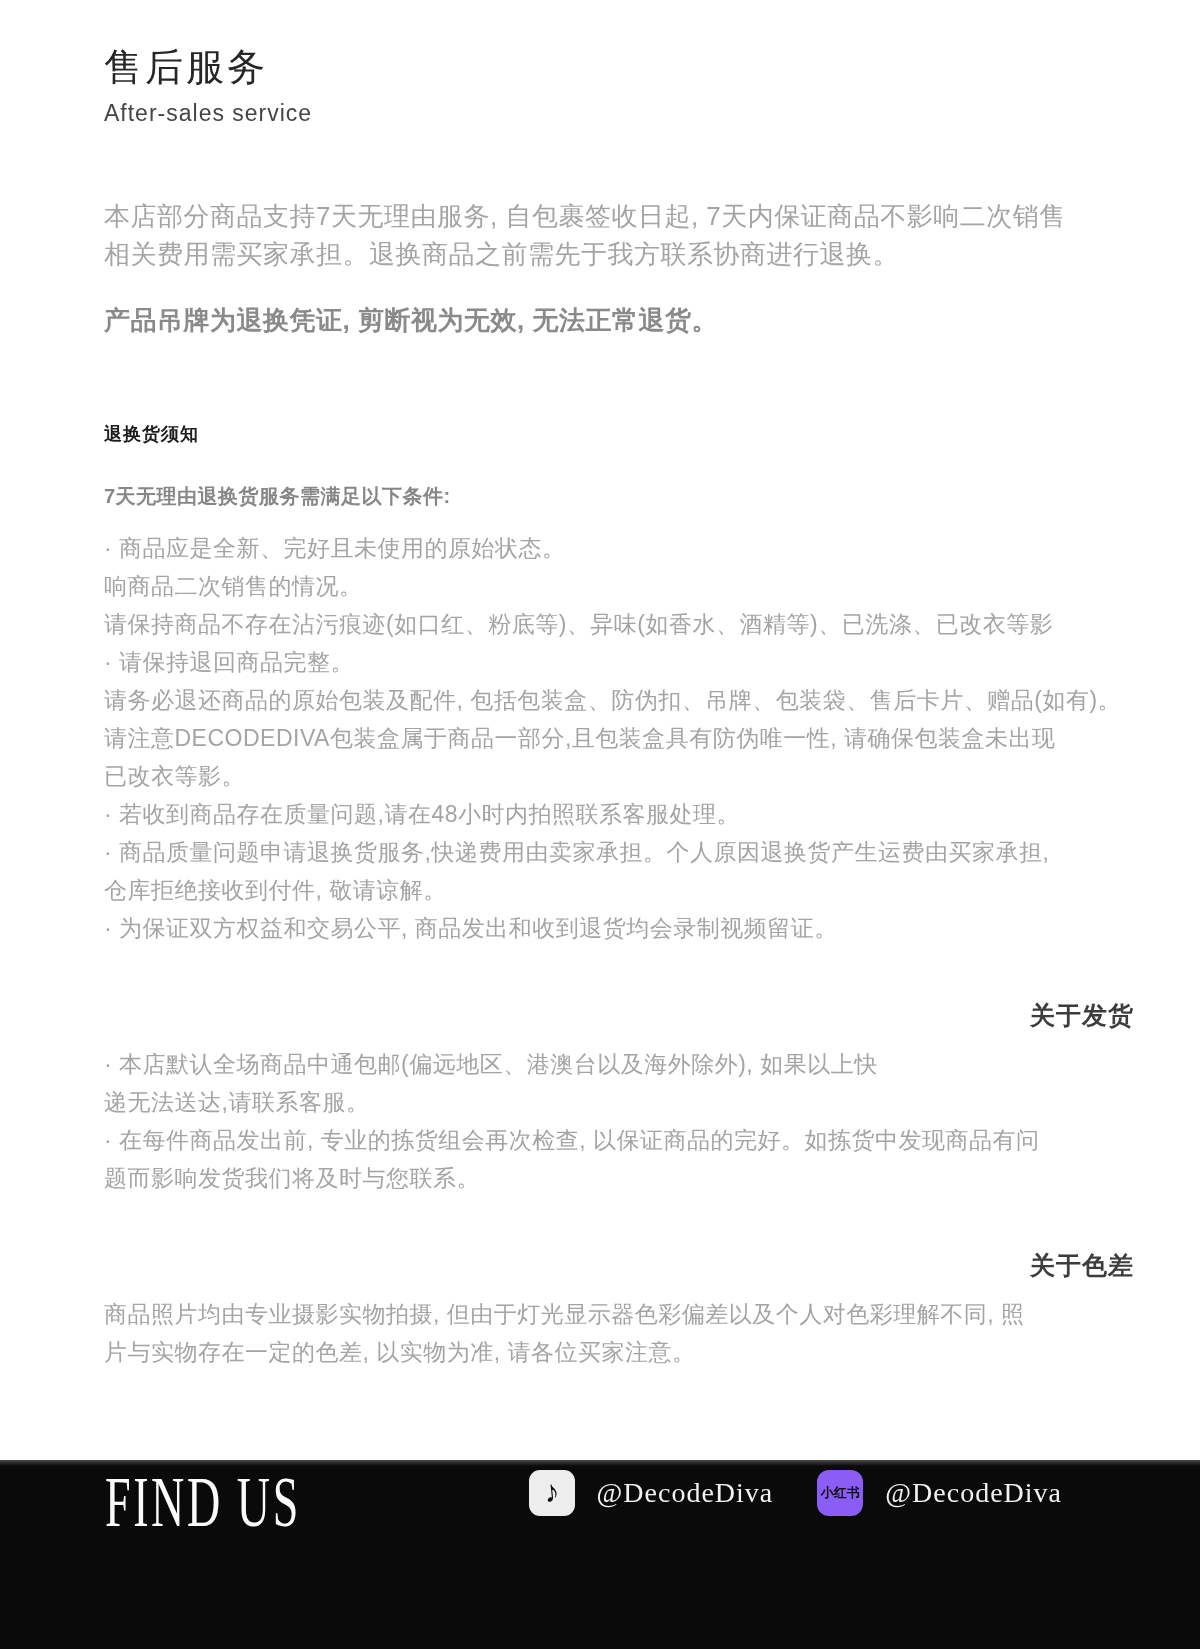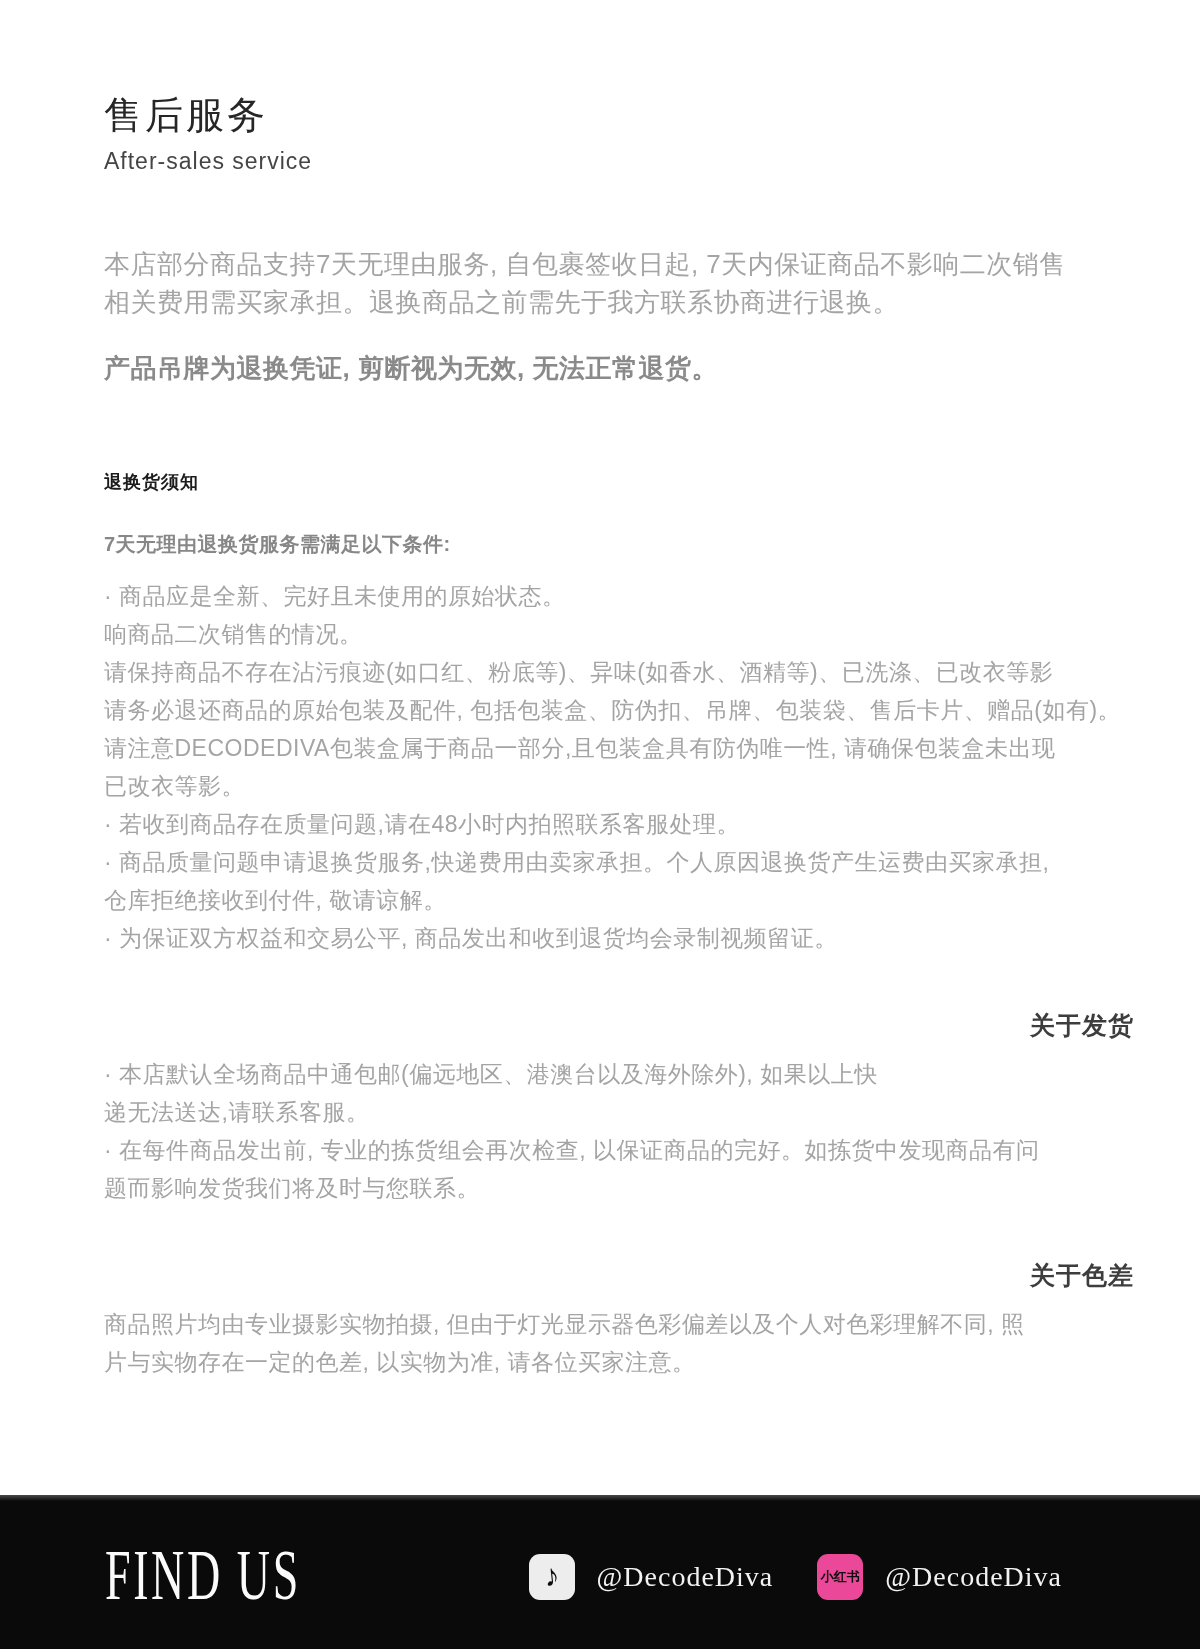--- a/index.html
+++ b/index.html
@@ -3,21 +3,21 @@
 <meta charset="utf-8">
 <style>
   html,body{margin:0;padding:0;}
   body{
     width:1200px;height:1649px;
     background:#ffffff;
     font-family:"Liberation Sans","DejaVu Sans",sans-serif;
     overflow:hidden;
   }
   .page{position:relative;width:1200px;height:1649px;background:#ffffff;}
-  .content{position:absolute;left:104px;top:0;width:1030px;margin-top:48px;}
+  .content{position:absolute;left:104px;top:0;width:1030px;}
 
   .title{
     margin-top:44px;
     font-size:38px;line-height:46px;
     font-weight:500;color:#262626;letter-spacing:3px;
   }
   .subtitle{
     margin-top:9px;
     font-size:23px;line-height:28px;
     font-weight:300;color:#454545;letter-spacing:1px;
@@ -51,23 +51,23 @@
   }
 
   .sub-heading{
     margin-top:52px;
     font-size:25px;line-height:32px;
     font-weight:700;color:#3d3d3d;letter-spacing:1px;text-align:right;
   }
   .sub-lines{margin-top:14px;}
 
   .footer{
-    position:absolute;left:0;right:0;bottom:0;height:154px;
+    position:absolute;left:0;right:0;bottom:0;height:189px;
     background:#0a0a0a;
-    display:flex;align-items:center;
+    display:flex;align-items:flex-start;
   }
   .footer::before{
     content:"";position:absolute;left:0;right:0;top:0;height:6px;
     background:linear-gradient(#4a4a4a,rgba(10,10,10,0));
   }
   .find-us{
     margin-left:105px;padding-top:6px;
     font-family:"Liberation Serif","DejaVu Serif",serif;
     font-size:72px;line-height:72px;font-weight:400;
     color:#fbfbfb;letter-spacing:4px;white-space:nowrap;
@@ -81,21 +81,21 @@
   .social-icon{
     width:46px;height:46px;border-radius:11px;
     display:flex;align-items:center;justify-content:center;
     flex:0 0 auto;
   }
   .icon-douyin{background:#ededed;}
   .icon-douyin .glyph{
     font-size:31px;font-weight:700;color:#0d0d0d;
     transform:rotate(-6deg) translateY(-1px);
   }
-  .icon-xhs{background:#ec4899;}
+  .icon-xhs{background:#8b5cf6;border-radius:12px;}
   .icon-xhs .glyph{
     font-size:13px;font-weight:700;color:#0d0d0d;letter-spacing:0;
   }
   .handle{
     font-family:"Liberation Serif","DejaVu Serif",serif;
     font-size:28px;color:#f2f2f2;letter-spacing:1px;white-space:nowrap;
   }
 </style>
 </head>
 <body>
@@ -111,20 +111,21 @@
       <div class="intro-line">相关费用需买家承担。退换商品之前需先于我方联系协商进行退换。</div>
     </div>
     <div class="tag-warning">产品吊牌为退换凭证, 剪断视为无效, 无法正常退货。</div>
 
     <div class="section-heading">退换货须知</div>
     <div class="conditions-intro">7天无理由退换货服务需满足以下条件:</div>
     <div class="body-lines">
       <div class="body-line">· 商品应是全新、完好且未使用的原始状态。</div>
       <div class="body-line">响商品二次销售的情况。</div>
       <div class="body-line">请保持商品不存在沾污痕迹(如口红、粉底等)、异味(如香水、酒精等)、已洗涤、已改衣等影</div>
+      <div class="body-line">· 请保持退回商品完整。</div>
       <div class="body-line">请务必退还商品的原始包装及配件, 包括包装盒、防伪扣、吊牌、包装袋、售后卡片、赠品(如有)。</div>
       <div class="body-line">请注意DECODEDIVA包装盒属于商品一部分,且包装盒具有防伪唯一性, 请确保包装盒未出现</div>
       <div class="body-line">已改衣等影。</div>
       <div class="body-line">· 若收到商品存在质量问题,请在48小时内拍照联系客服处理。</div>
       <div class="body-line">· 商品质量问题申请退换货服务,快递费用由卖家承担。个人原因退换货产生运费由买家承担,</div>
       <div class="body-line">仓库拒绝接收到付件, 敬请谅解。</div>
       <div class="body-line">· 为保证双方权益和交易公平, 商品发出和收到退货均会录制视频留证。</div>
     </div>
 
     <div class="sub-heading">关于发货</div>

